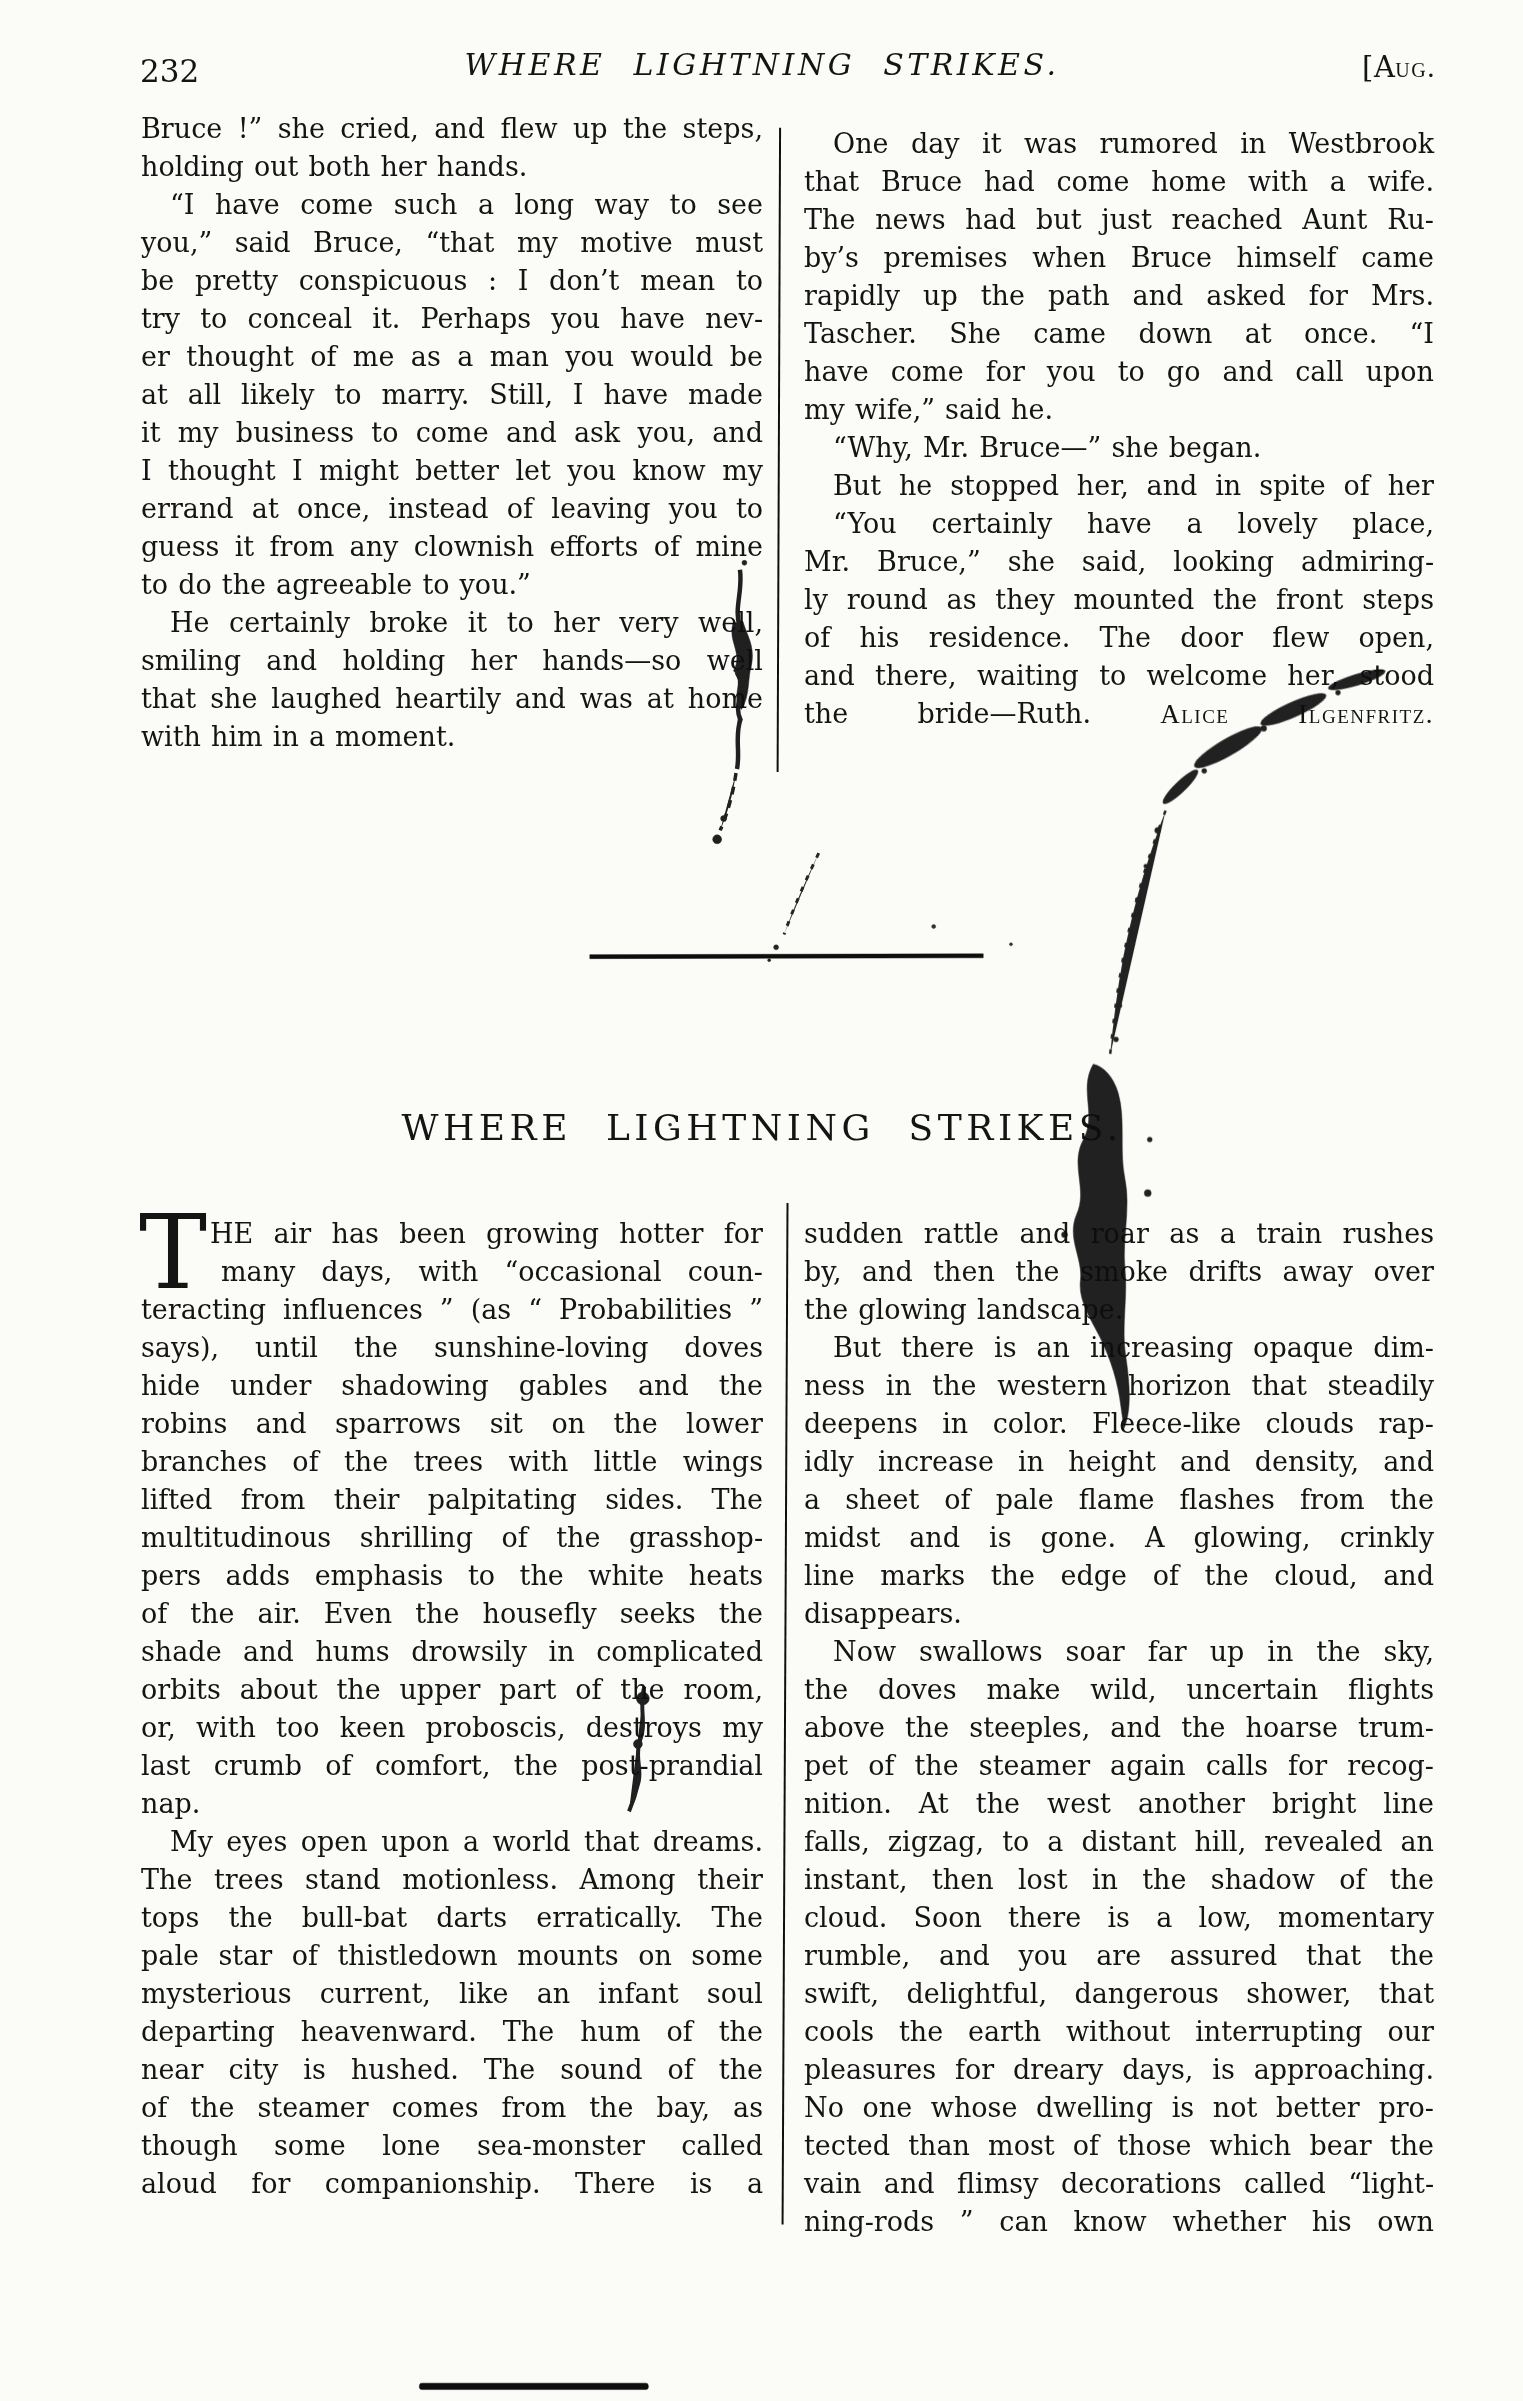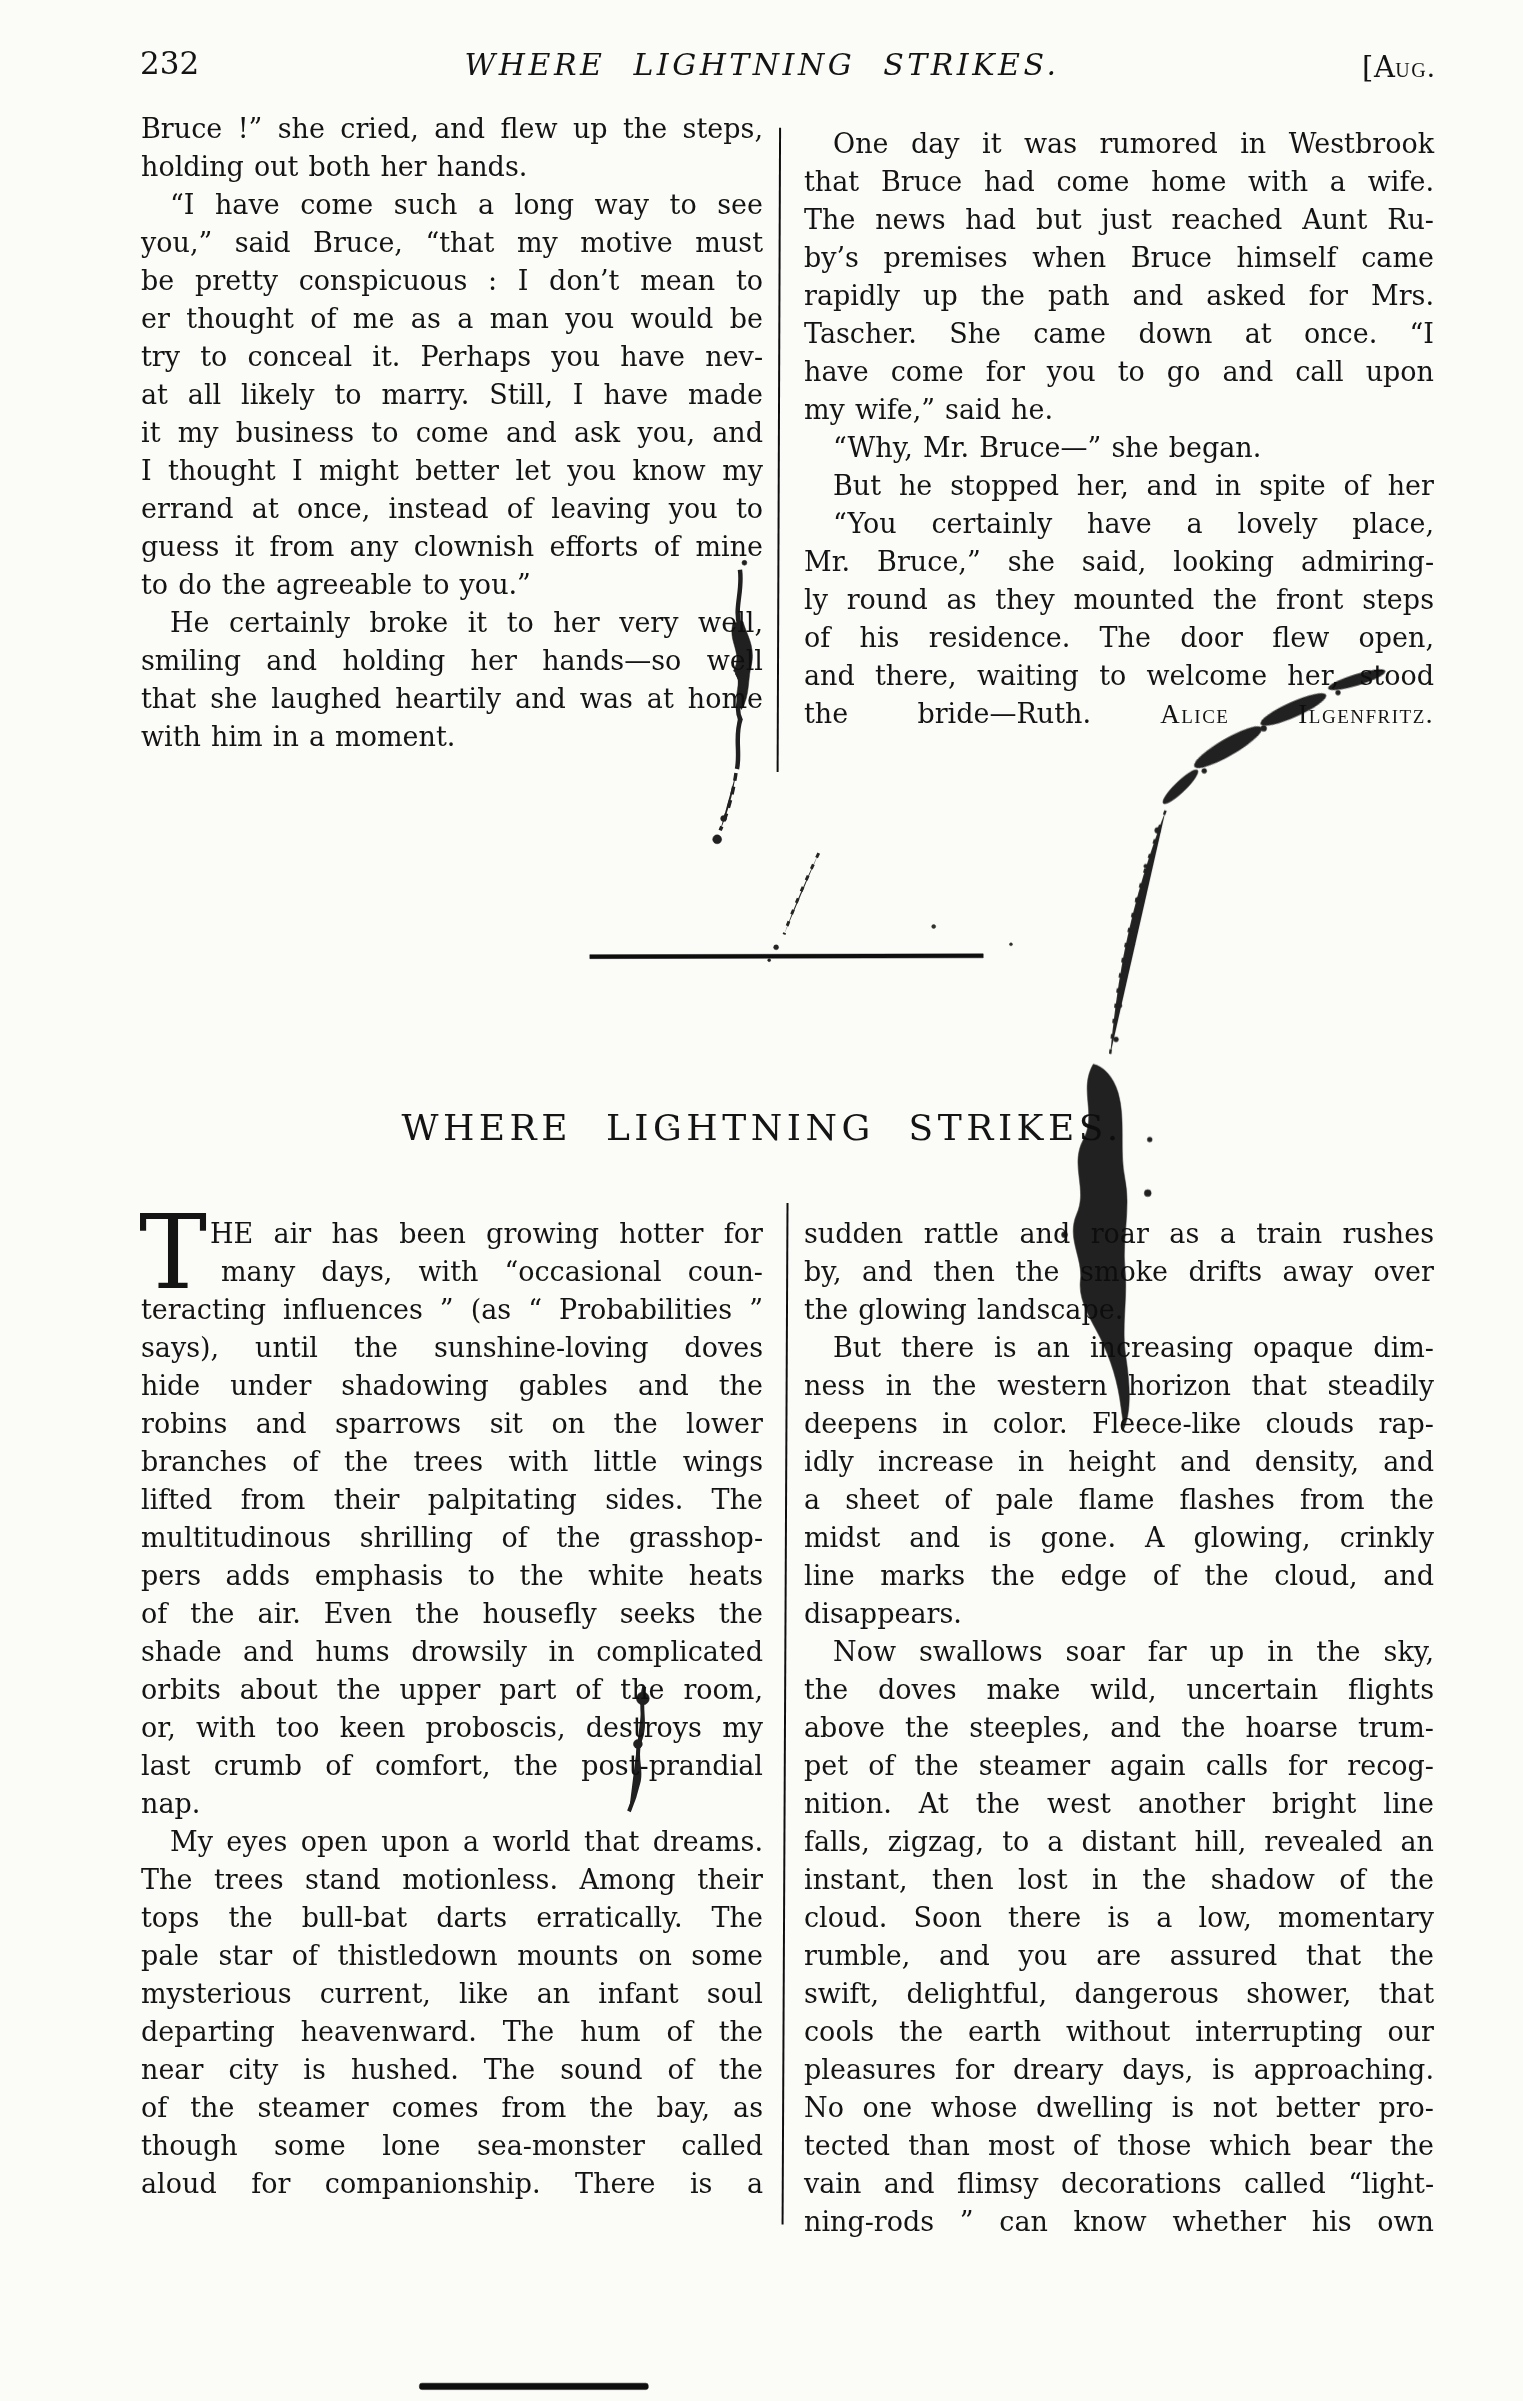--- a/index.html
+++ b/index.html
@@ -5,21 +5,21 @@
   html,body{margin:0;padding:0;background:#e8e8e4;}
   .page{
     position:relative;
     width:1524px;height:2401px;
     background:#fbfbf8;
     color:#141414;
     font-family:"DejaVu Serif", serif;
     overflow:hidden;
   }
   
-  .page-number{position:absolute;left:140px;top:44px;font-size:31px;line-height:38px;}
+  .page-number{position:absolute;left:140px;top:52px;font-size:31px;line-height:38px;}
   .running-head{
     position:absolute;left:0;right:0;top:46px;text-align:center;
     font-style:italic;font-size:30px;line-height:38px;
     letter-spacing:3.5px;word-spacing:15px;
   }
   .issue-date{position:absolute;right:88px;top:48px;font-size:29px;line-height:38px;letter-spacing:0.5px;}
   
   .col{position:absolute;font-size:27px;}
   .col-story-left {left:141px; top:110px; width:622px;}
   .col-story-right{left:804px;top:125px; width:630px;}
@@ -58,22 +58,22 @@
   <div class="page-number">232</div>
   <div class="running-head">WHERE LIGHTNING STRIKES.</div>
   <div class="issue-date"><span>[A</span><span class="sc">ug.</span></div>
 
   <div class="col col-story-left">
       <div class="line">Bruce !” she cried, and flew up the steps,</div>
       <div class="line end">holding out both her hands.</div>
       <div class="line ind">“I have come such a long way to see</div>
       <div class="line">you,” said Bruce, “that my motive must</div>
       <div class="line">be pretty conspicuous : I don’t mean to</div>
+      <div class="line">try to conceal it.  Perhaps you have nev-</div>
       <div class="line">er thought of me as a man you would be</div>
-      <div class="line">try to conceal it.  Perhaps you have nev-</div>
       <div class="line">at all likely to marry.  Still, I have made</div>
       <div class="line">it my business to come and ask you, and</div>
       <div class="line">I thought I might better let you know my</div>
       <div class="line">errand at once, instead of leaving you to</div>
       <div class="line">guess it from any clownish efforts of mine</div>
       <div class="line end">to do the agreeable to you.”</div>
       <div class="line ind">He certainly broke it to her very well,</div>
       <div class="line">smiling and holding her hands—so well</div>
       <div class="line">that she laughed heartily and was at home</div>
       <div class="line end">with him in a moment.</div>

